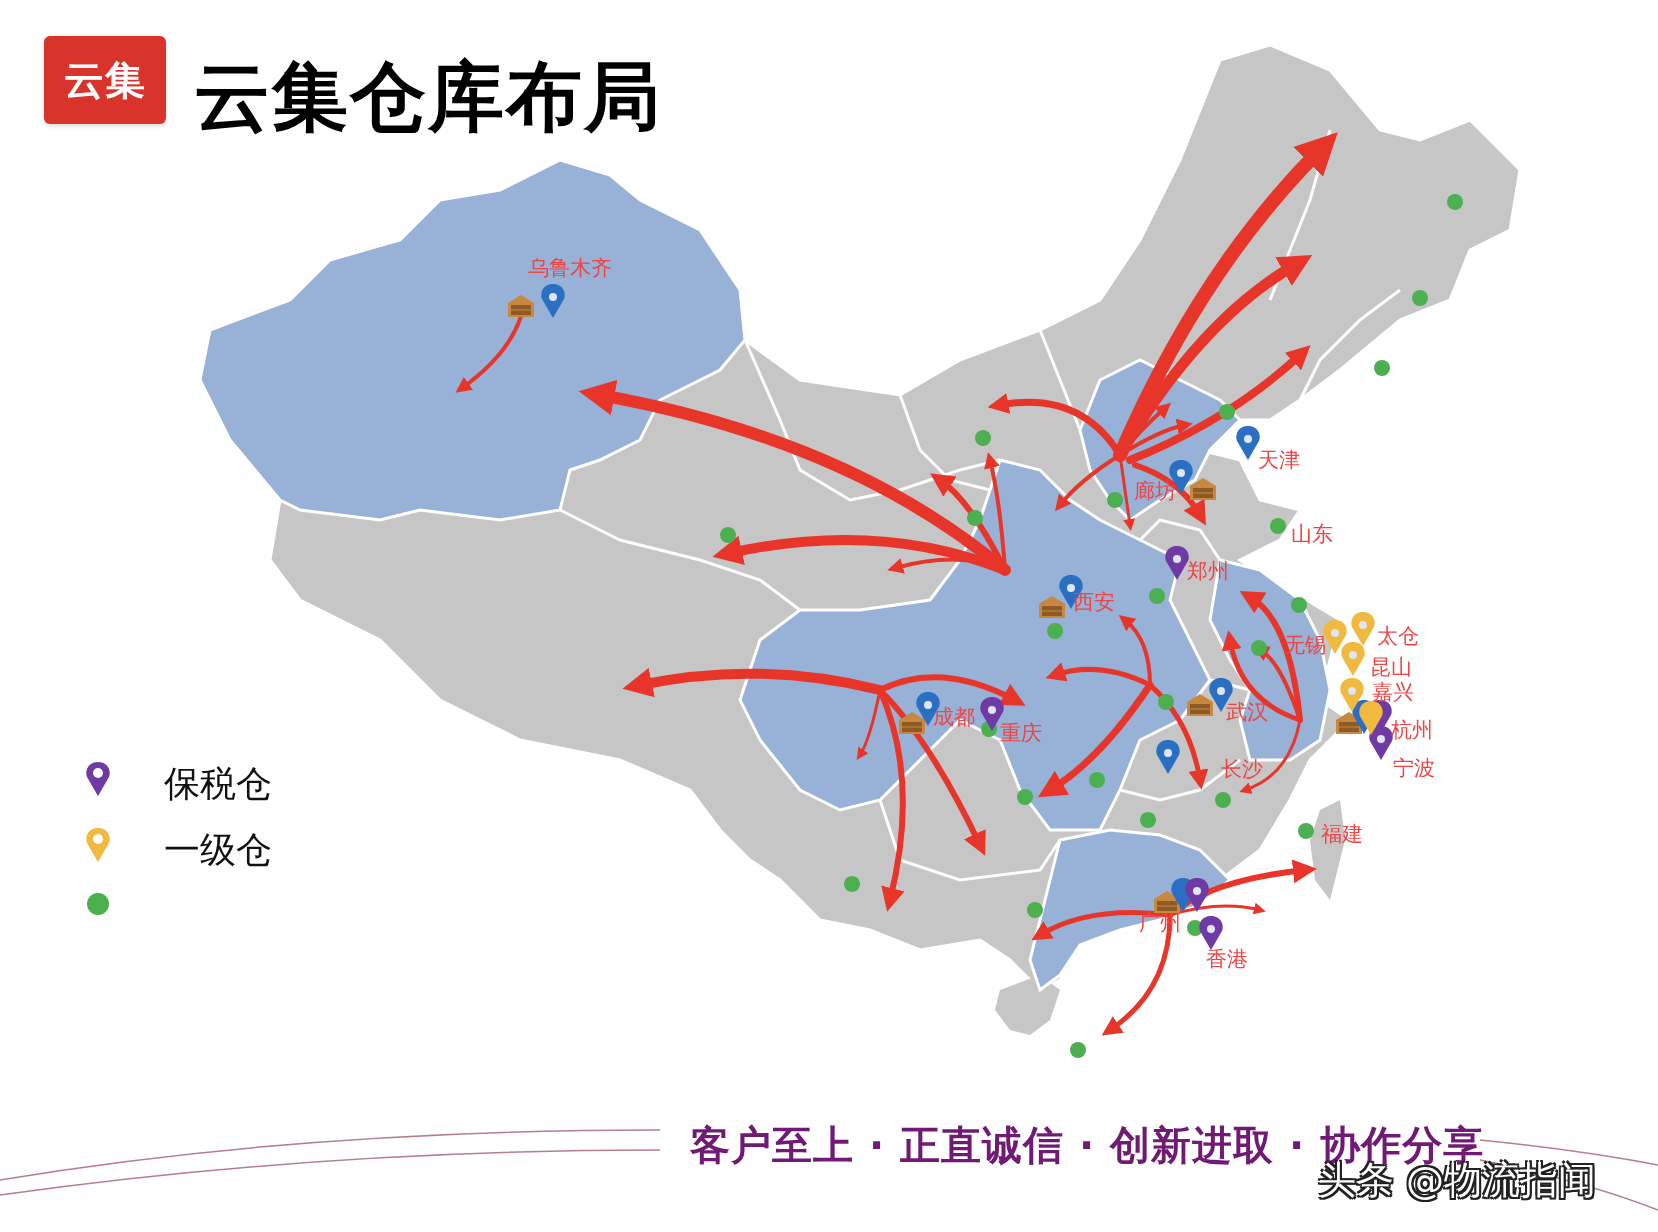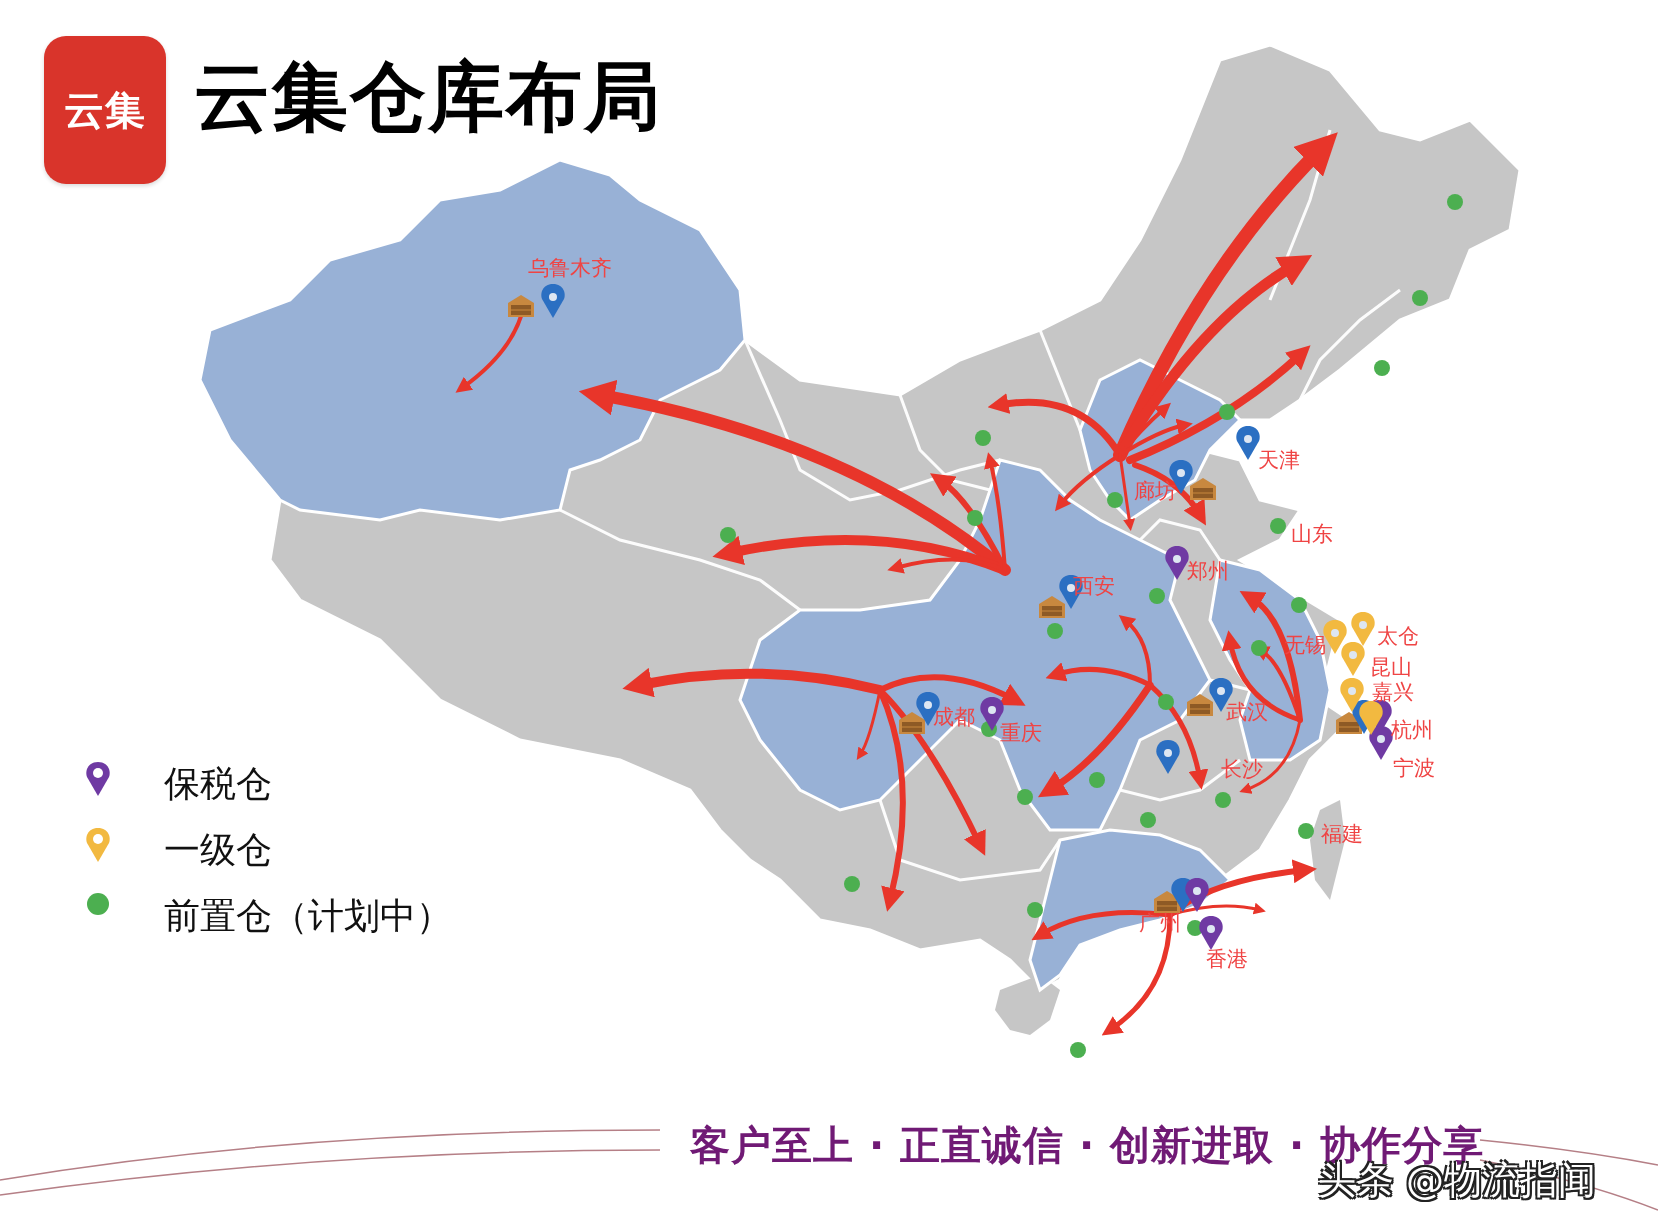--- a/index.html
+++ b/index.html
@@ -1,17 +1,17 @@
 <!DOCTYPE html>
 <html><head>
 <meta charset="utf-8">
 <style>
   html,body{margin:0;padding:0;background:#ffffff;}
   body{width:1658px;height:1232px;position:relative;overflow:hidden;font-family:"DejaVu Sans","Liberation Sans",sans-serif;}
-  .logo{position:absolute;left:44px;top:36px;width:122px;height:148px;border-radius:22px;background:#d9342b;display:flex;align-items:center;justify-content:center;box-shadow:0 2px 4px rgba(0,0,0,.15);}
+  .logo{position:absolute;left:44px;top:36px;width:122px;height:88px;border-radius:6px;background:#d9342b;display:flex;align-items:center;justify-content:center;box-shadow:0 2px 4px rgba(0,0,0,.15);}
   .logo span{color:#fff;font-size:40px;font-weight:bold;letter-spacing:1px;}
   .title{position:absolute;left:194px;top:52px;font-size:76px;font-weight:bold;color:#000;letter-spacing:2px;line-height:90px;}
   svg.map{position:absolute;left:0;top:0;}
   .lbl{position:absolute;font-size:21px;color:#ef4444;white-space:nowrap;line-height:24px;}
   .legend{position:absolute;left:78px;top:760px;}
   .legend-row{display:flex;align-items:flex-start;height:66px;}
   .legend-icon{width:40px;display:flex;justify-content:center;margin-right:46px;}
   .legend-text{font-size:36px;color:#111;}
   .slogan{position:absolute;left:690px;top:1118px;font-size:40px;font-weight:bold;color:#701a75;letter-spacing:1px;white-space:nowrap;}
   .watermark{position:absolute;left:1318px;top:1155px;font-size:38px;color:#fff;white-space:nowrap;
@@ -230,21 +230,21 @@
     <path d="M1480,1140 Q1580,1150 1658,1165"></path>
     <path d="M1480,1160 Q1580,1180 1658,1210"></path>
   </g>
 </svg>
 
 <div class="lbl" style="left:528px;top:256px;">乌鲁木齐</div>
 <div class="lbl" style="left:1258px;top:448px;">天津</div>
 <div class="lbl" style="left:1134px;top:479px;">廊坊</div>
 <div class="lbl" style="left:1291px;top:522px;">山东</div>
 <div class="lbl" style="left:1187px;top:559px;">郑州</div>
-<div class="lbl" style="left:1073px;top:574px;">西安</div>
+<div class="lbl" style="left:1073px;top:592px;font-family:Liberation Mono, monospace;">西安</div>
 <div class="lbl" style="left:1377px;top:624px;">太仓</div>
 <div class="lbl" style="left:1284px;top:633px;">无锡</div>
 <div class="lbl" style="left:1370px;top:655px;">昆山</div>
 <div class="lbl" style="left:1372px;top:680px;">嘉兴</div>
 <div class="lbl" style="left:1391px;top:718px;">杭州</div>
 <div class="lbl" style="left:1393px;top:756px;">宁波</div>
 <div class="lbl" style="left:933px;top:705px;">成都</div>
 <div class="lbl" style="left:1000px;top:721px;">重庆</div>
 <div class="lbl" style="left:1226px;top:700px;">武汉</div>
 <div class="lbl" style="left:1173px;top:757px;margin-left:48px;">长沙</div>
@@ -270,18 +270,17 @@
         </svg>
     </span>
     <span class="legend-text">一级仓</span>
   </div>
   <div class="legend-row">
     <span class="legend-icon">
       <svg width="24" height="24" viewBox="0 0 24 24">
           <circle cx="12" cy="12" r="11" fill="#4caf50"></circle>
         </svg>
     </span>
-    <span class="legend-text">前置仓（计划中）</span>
   </div>
 </div>
 
 <div class="slogan">客户至上 · 正直诚信 · 创新进取 · 协作分享</div>
 <div class="watermark">头条 @物流指闻</div>
 
 </body></html>

